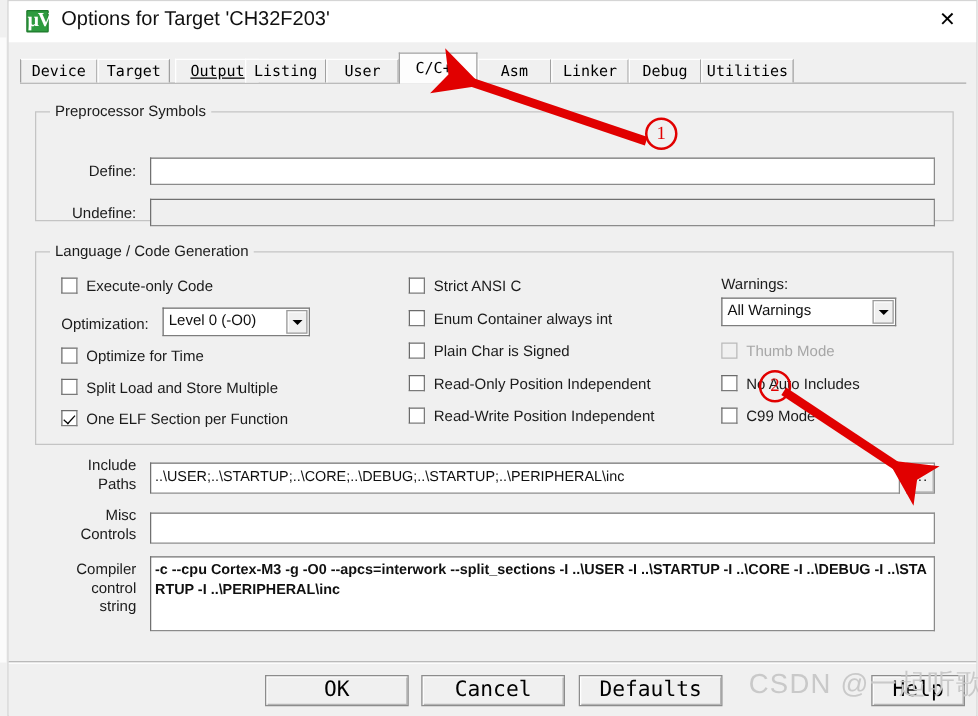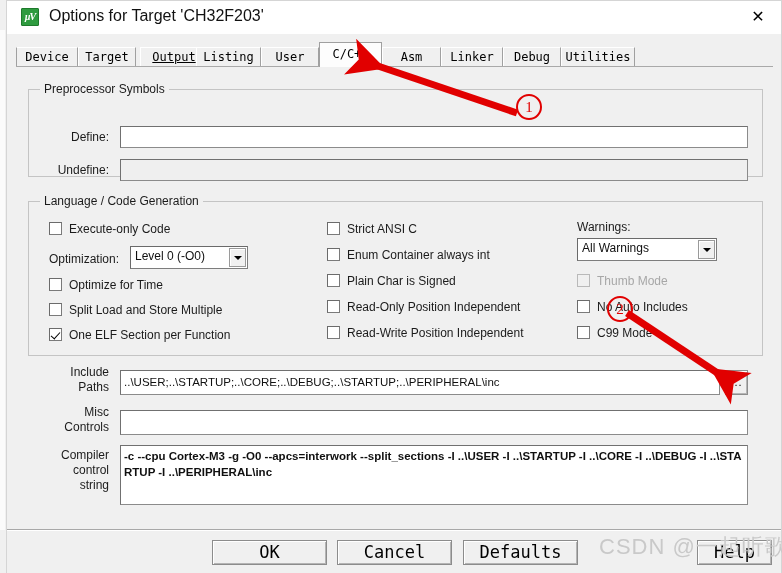--- a/index.html
+++ b/index.html
@@ -58,26 +58,25 @@
     border: 1px solid #1e7a2c;
     box-sizing: border-box;
     border-radius: 1px;
   }
   .title-icon .glyph {
     position: absolute;
     left: 0; top: 0;
     width: 100%; height: 100%;
     color: #ffffff;
     font-family: "Liberation Serif", serif;
-    font-size: 10px;
+    font-size: 16px;
     font-weight: bold;
     text-align: center;
     line-height: 16px;
     letter-spacing: -1px;
-    font-style: italic;
   }
   .title-text {
     position: absolute;
     left: 42px; top: 6px;
     font-size: 16px;
     color: #111111;
     font-family: "Liberation Sans", sans-serif;
     white-space: nowrap;
   }
   .close-btn {

